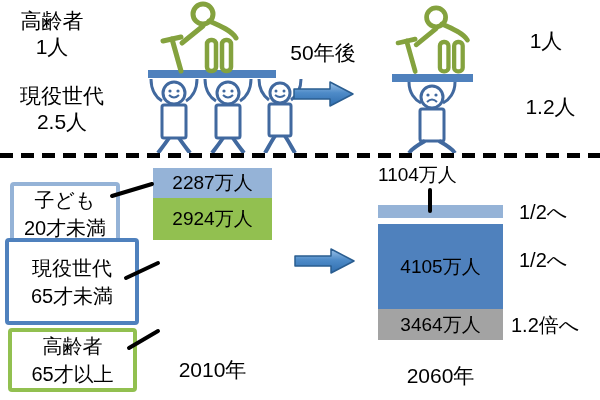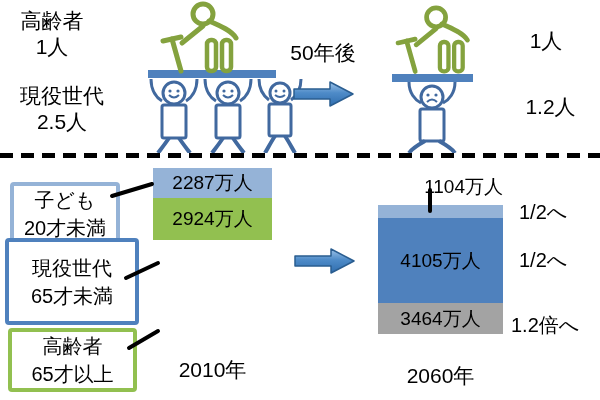--- a/index.html
+++ b/index.html
@@ -157,24 +157,24 @@
   <div class="seg bar-lbl" style="height:42px;background:#92C050;">
     <span>2924万人</span>
   </div>
 </div>
 <div class="abs year-lbl" style="left:153px;top:356px;width:119px;">2010年</div>
 
 <svg class="abs" style="left:294px;top:247px;" width="62" height="28" viewBox="0 0 62 28">
   <polygon points="1,9 37,9 37,2 60,14 37,26 37,19 1,19" fill="url(#arrowGrad)" stroke="#2A5D90" stroke-width="1.5" stroke-linejoin="round"></polygon>
 </svg>
 
-<div class="abs bar-lbl" style="left:378px;top:162px;width:125px;text-align:right;margin-top:12px;">1104万人</div>
+<div class="abs bar-lbl" style="left:378px;top:162px;width:125px;text-align:left;">1104万人</div>
 <div class="abs bar" style="left:378px;top:205px;width:125px;">
   <div class="seg bar-lbl" style="height:13px;background:#95B3D7;"></div>
-  <div class="seg bar-lbl" style="height:85px;background:#4F81BD;">
+  <div class="seg bar-lbl" style="height:85px;background:#4F81BD;margin-top:6px;">
     <span>4105万人</span>
   </div>
   <div class="seg bar-lbl" style="height:31px;background:#a3a3a3;">
     <span>3464万人</span>
   </div>
 </div>
 <div class="abs year-lbl" style="left:378px;top:362px;width:125px;">2060年</div>
 
 <div class="abs small-lbl" style="left:519px;top:199px;">1/2へ</div>
 <div class="abs small-lbl" style="left:519px;top:247px;">1/2へ</div>

